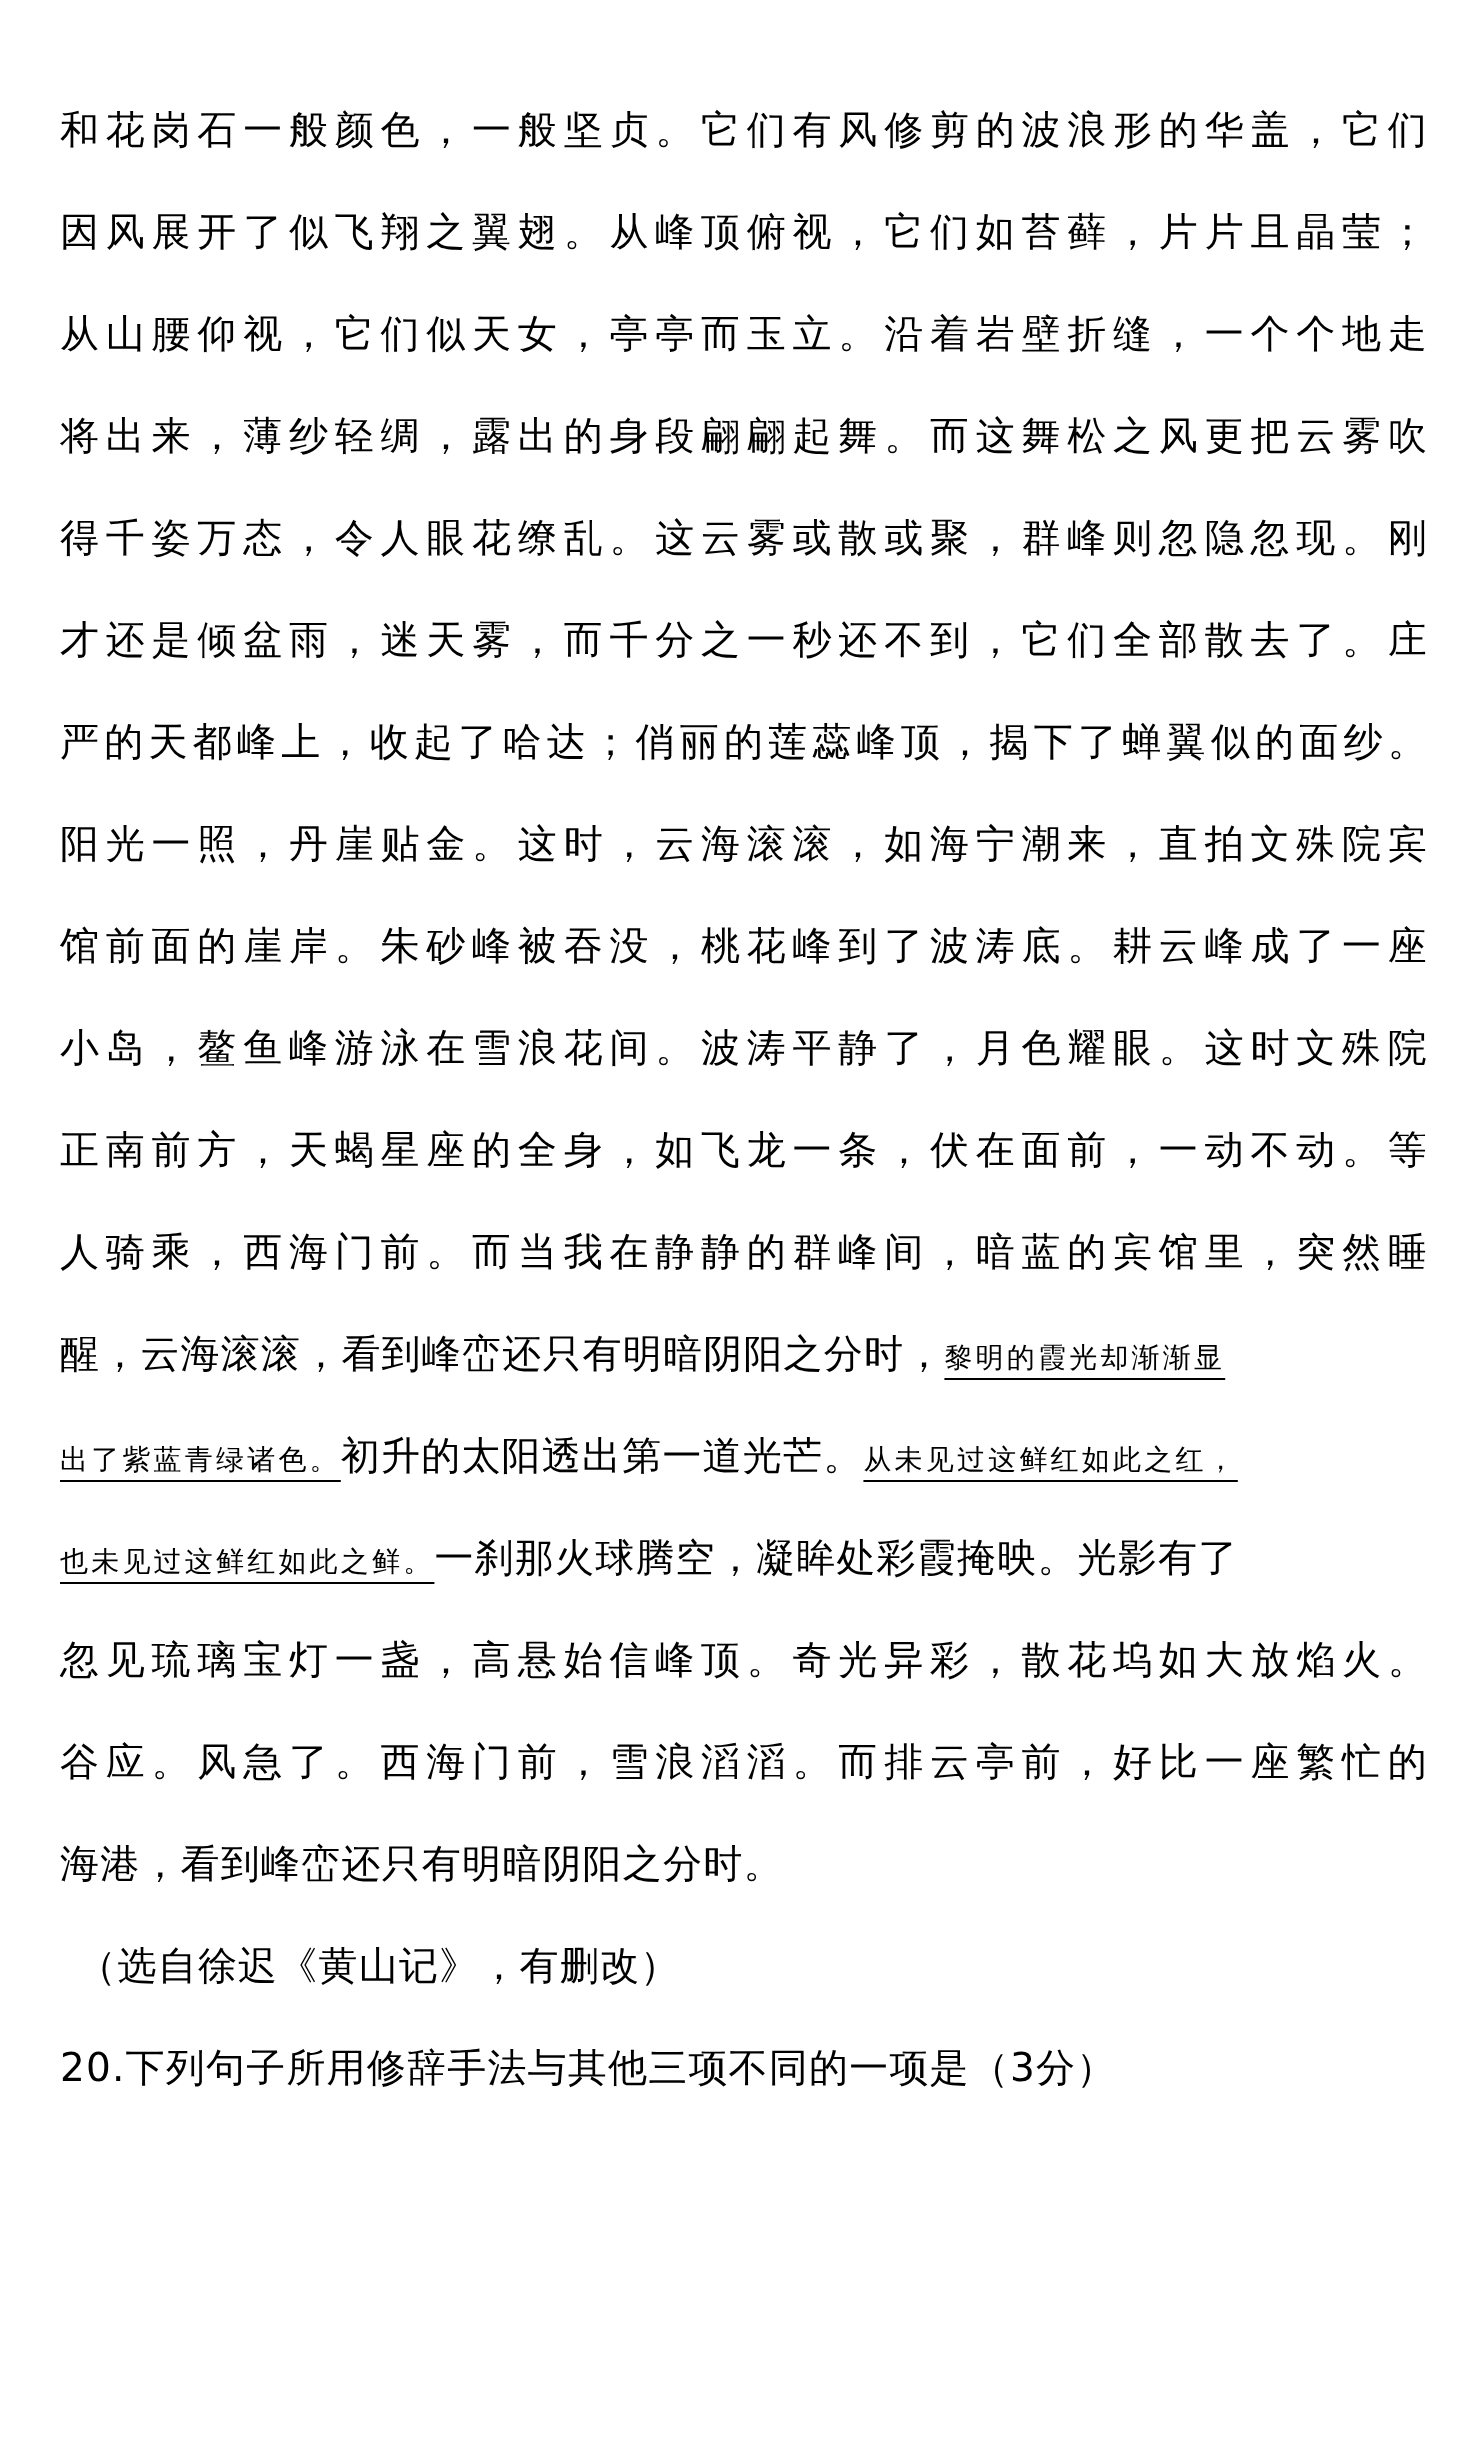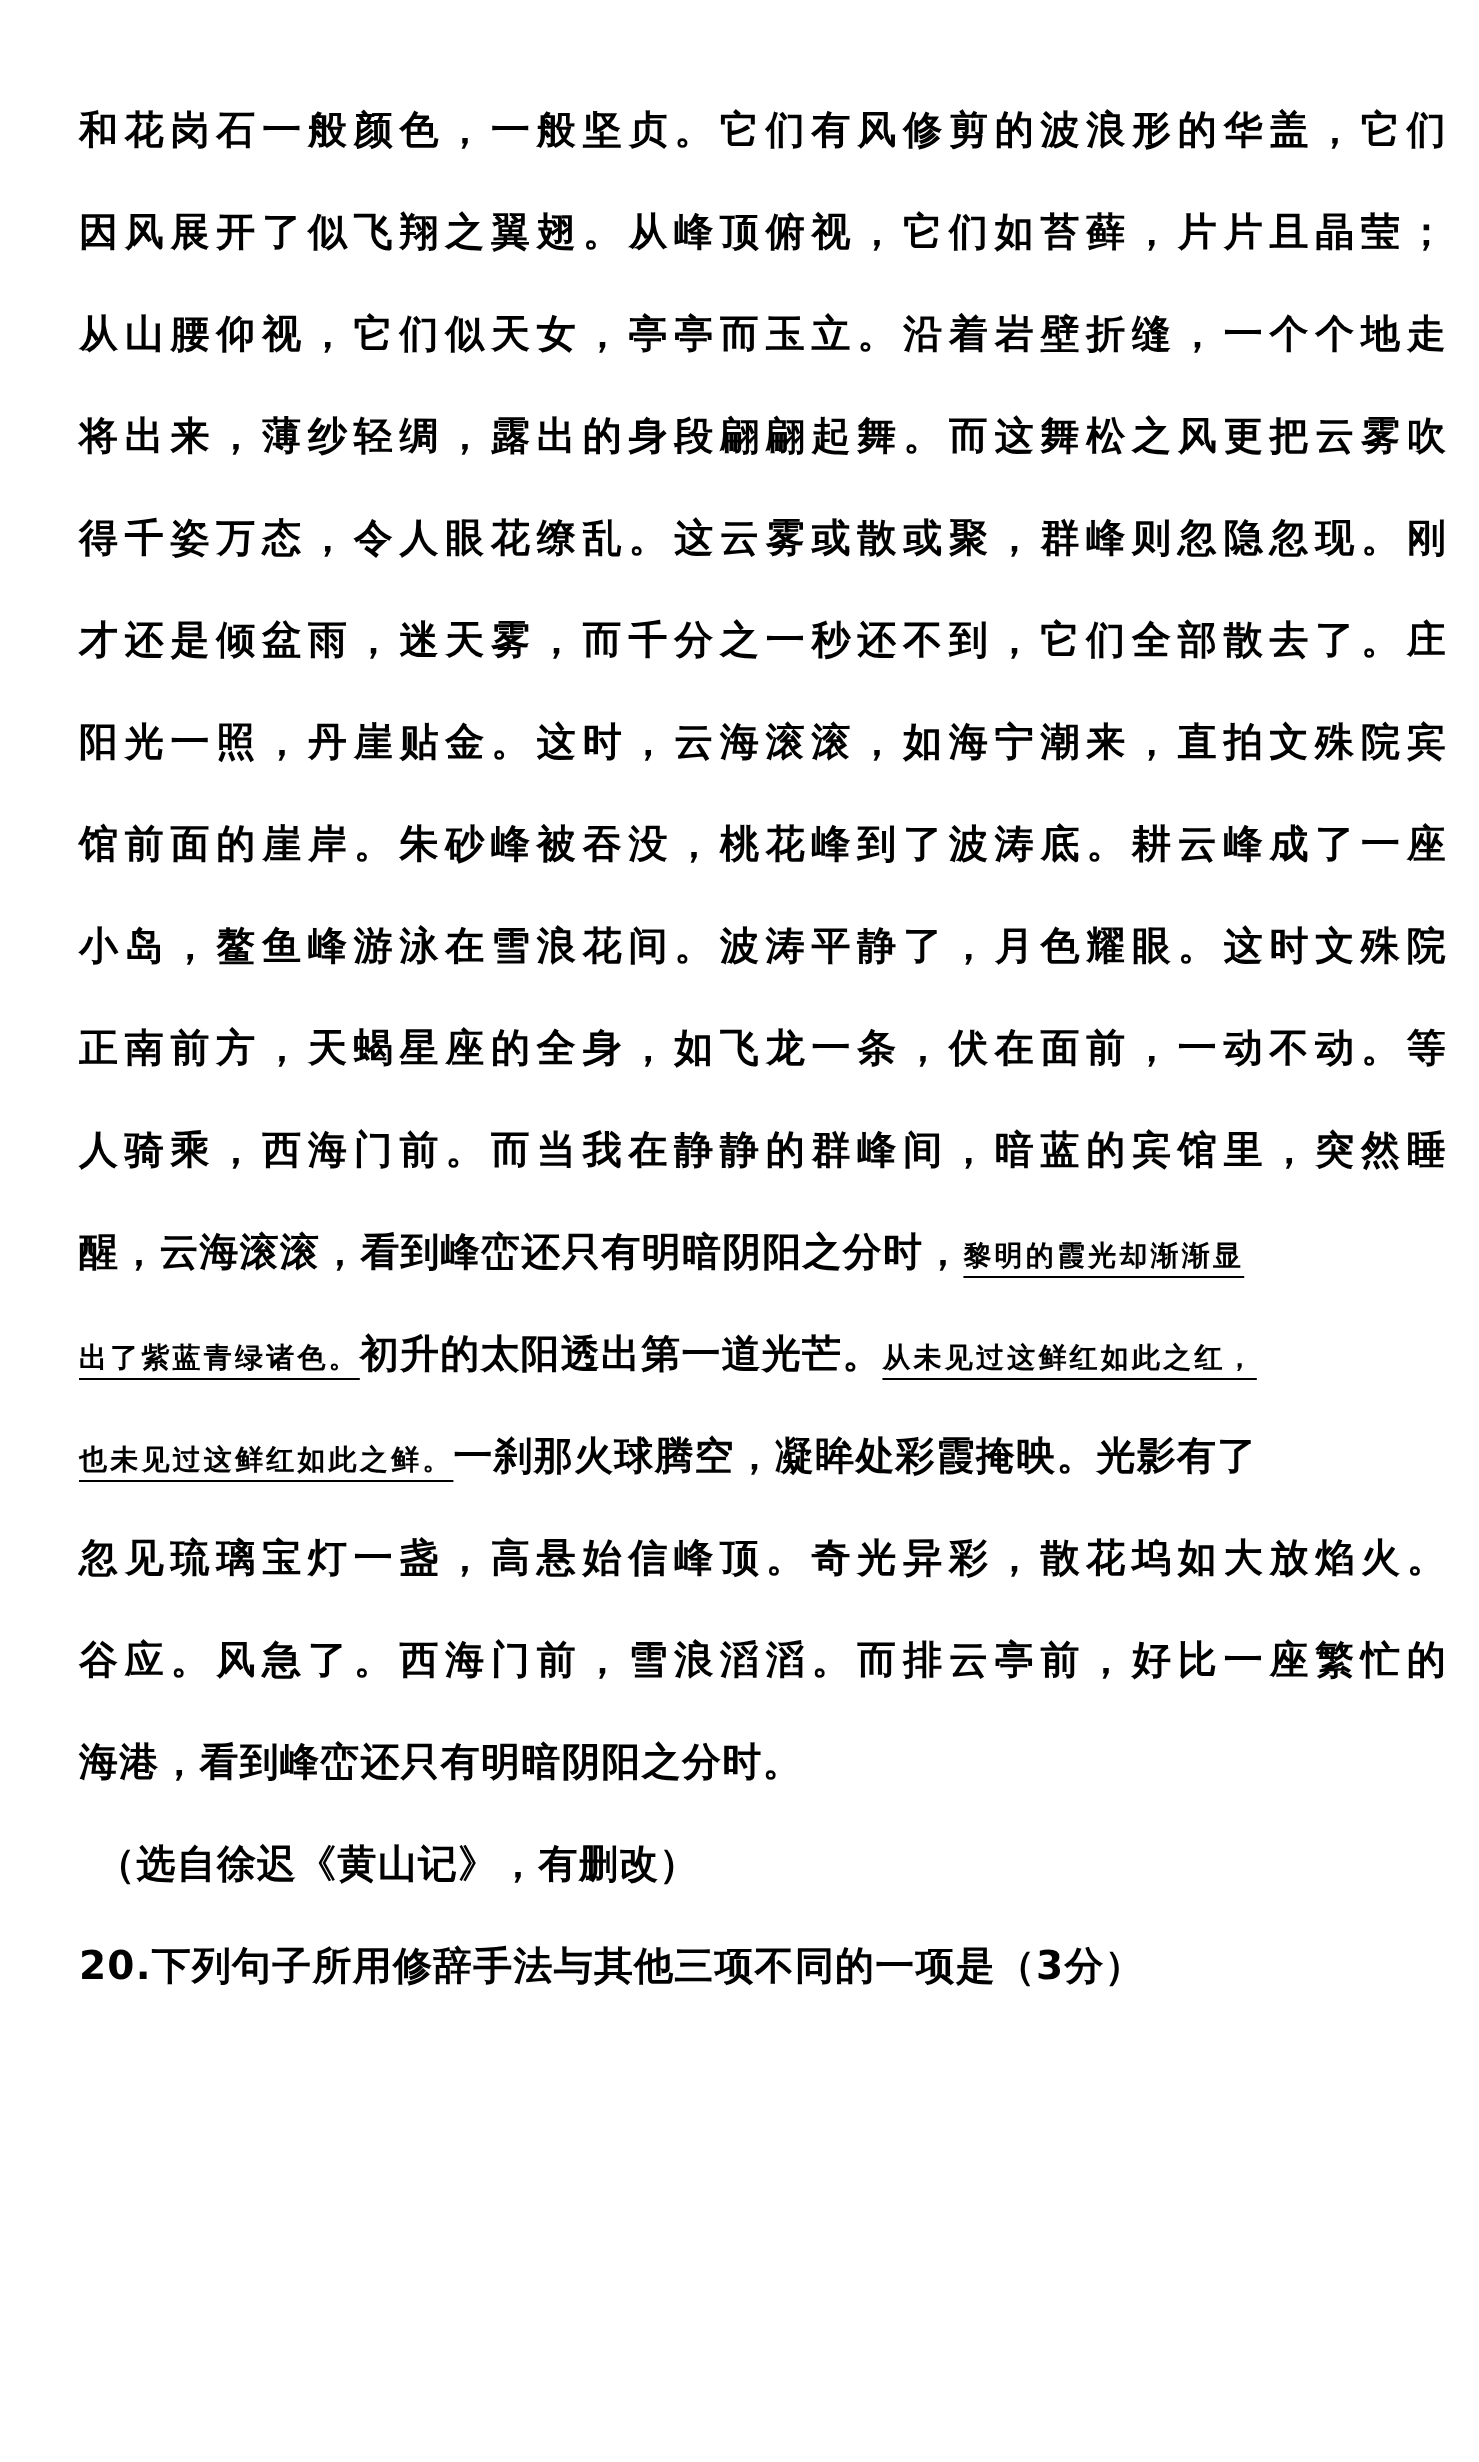--- a/index.html
+++ b/index.html
@@ -1,37 +1,38 @@
 <!DOCTYPE html>
 <html style="font-size:12.6px"><head>
 <meta charset="utf-8">
 <style>
   html, body { margin: 0; padding: 0; background: #ffffff; }
   body { width: 1479px; height: 2462px; position: relative; overflow: hidden;
          font-family: "DejaVu Sans", "Liberation Sans", sans-serif; color: #000; }
-  .page { position: absolute; left: 79px; top: 93px; width: 1368px; font-weight: bold; }
+  .page { position: absolute; left: 60px; top: 93px; width: 1368px; }
   .line { height: 102px; line-height: 73px; font-size: 39px; white-space: nowrap;
           letter-spacing: 1.2px; }
   .line.justify { text-align: justify; text-align-last: justify; }
   .u { font-family: "DejaVu Serif", "Liberation Serif", serif; font-size: 28px;
        text-decoration: underline; text-decoration-thickness: 2.4px; text-underline-offset: 11px;
        letter-spacing: 3.2px; }
   .source { padding-left: 17.3px; }
   .question { margin-top: 0; }
 </style>
 </head>
 <body>
 
 <div class="page">
   <div class="line justify">和花岗石一般颜色，一般坚贞。它们有风修剪的波浪形的华盖，它们</div>
   <div class="line justify">因风展开了似飞翔之翼翅。从峰顶俯视，它们如苔藓，片片且晶莹；</div>
   <div class="line justify">从山腰仰视，它们似天女，亭亭而玉立。沿着岩壁折缝，一个个地走</div>
   <div class="line justify">将出来，薄纱轻绸，露出的身段翩翩起舞。而这舞松之风更把云雾吹</div>
   <div class="line justify">得千姿万态，令人眼花缭乱。这云雾或散或聚，群峰则忽隐忽现。刚</div>
   <div class="line justify">才还是倾盆雨，迷天雾，而千分之一秒还不到，它们全部散去了。庄</div>
+  <div class="line justify">严的天都峰上，收起了哈达；俏丽的莲蕊峰顶，揭下了蝉翼似的面纱。</div>
   <div class="line justify">阳光一照，丹崖贴金。这时，云海滚滚，如海宁潮来，直拍文殊院宾</div>
   <div class="line justify">馆前面的崖岸。朱砂峰被吞没，桃花峰到了波涛底。耕云峰成了一座</div>
   <div class="line justify">小岛，鳌鱼峰游泳在雪浪花间。波涛平静了，月色耀眼。这时文殊院</div>
   <div class="line justify">正南前方，天蝎星座的全身，如飞龙一条，伏在面前，一动不动。等</div>
   <div class="line justify">人骑乘，西海门前。而当我在静静的群峰间，暗蓝的宾馆里，突然睡</div>
 
   <div class="line">
     <span>醒，云海滚滚，看到峰峦还只有明暗阴阳之分时，</span><span class="u">黎明的霞光却渐渐显</span>
   </div>
   <div class="line">

